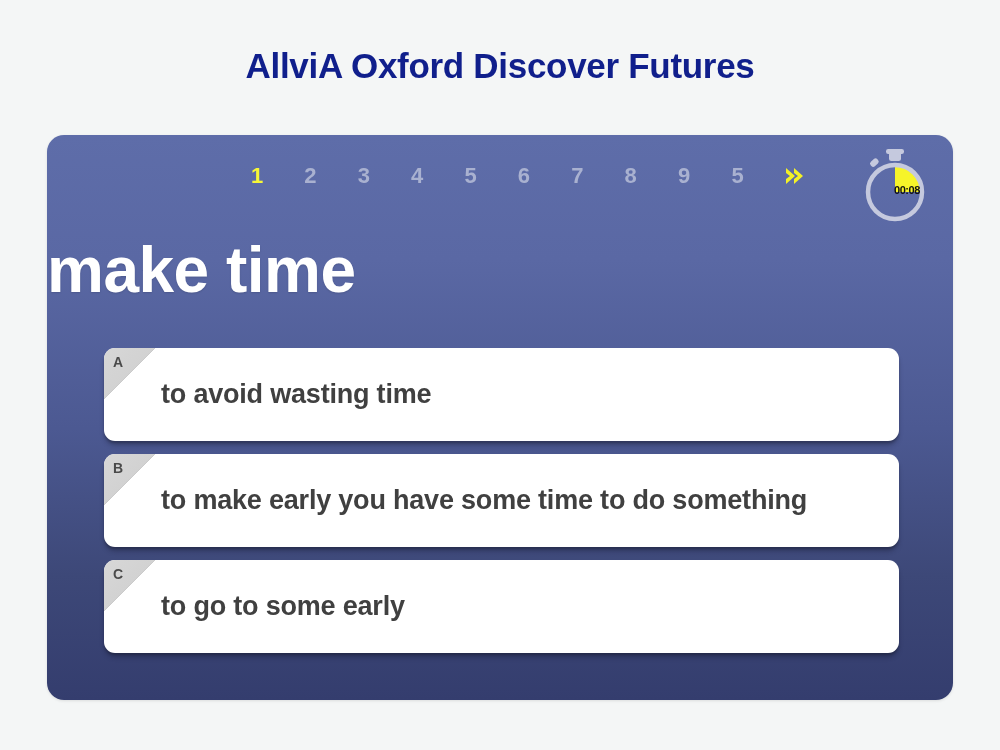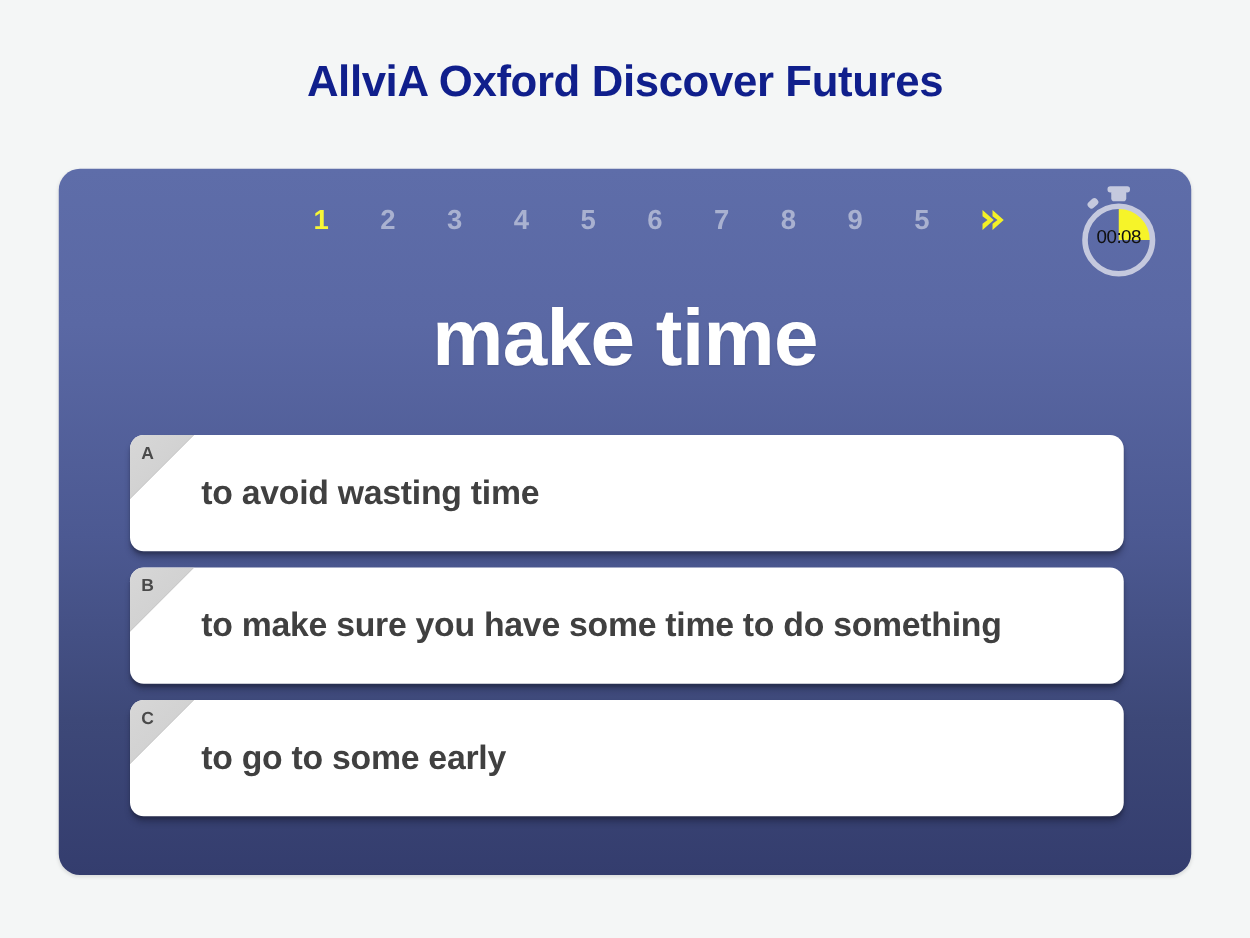--- a/index.html
+++ b/index.html
@@ -94,42 +94,42 @@
   .timer {
     position: absolute;
     right: 22px;
     top: 13px;
     width: 72px;
     height: 74px;
   }
   .timer svg { display: block; }
   .timer-text {
     position: absolute;
-    left: 0;
+    left: 12px;
     top: 0;
     width: 72px;
     height: 74px;
     display: flex;
     align-items: center;
     justify-content: center;
     padding-top: 9px;
-    font-size: 15px;
-    font-weight: normal;
+    font-size: 11px;
+    font-weight: bold;
     color: #111111;
     letter-spacing: -0.4px;
     pointer-events: none;
   }
 
   
   .question-prompt {
     position: absolute;
     left: 0;
     top: 100px;
     width: 906px;
-    text-align: center;
+    text-align: left;
     font-size: 64px;
     font-weight: bold;
     color: #ffffff;
     letter-spacing: -0.5px;
     line-height: 1.1;
     text-shadow: 0 1px 2px rgba(0,0,0,0.13);
   }
 
   
   .options {
@@ -240,21 +240,21 @@
 
       <div class="option">
         <span class="option-corner"></span>
         <span class="option-letter">A</span>
         <span class="option-text">to avoid wasting time</span>
       </div>
 
       <div class="option">
         <span class="option-corner"></span>
         <span class="option-letter">B</span>
-        <span class="option-text">to make sure you have some time to do something</span>
+        <span class="option-text">to make early you have some time to do something</span>
       </div>
 
       <div class="option">
         <span class="option-corner"></span>
         <span class="option-letter">C</span>
         <span class="option-text">to go to some early</span>
       </div>
 
     </div>
 

